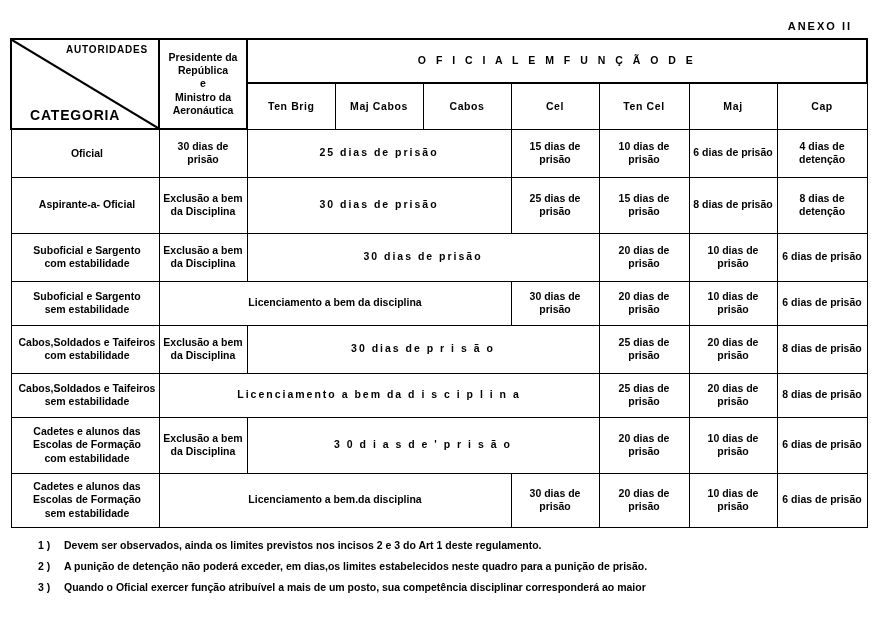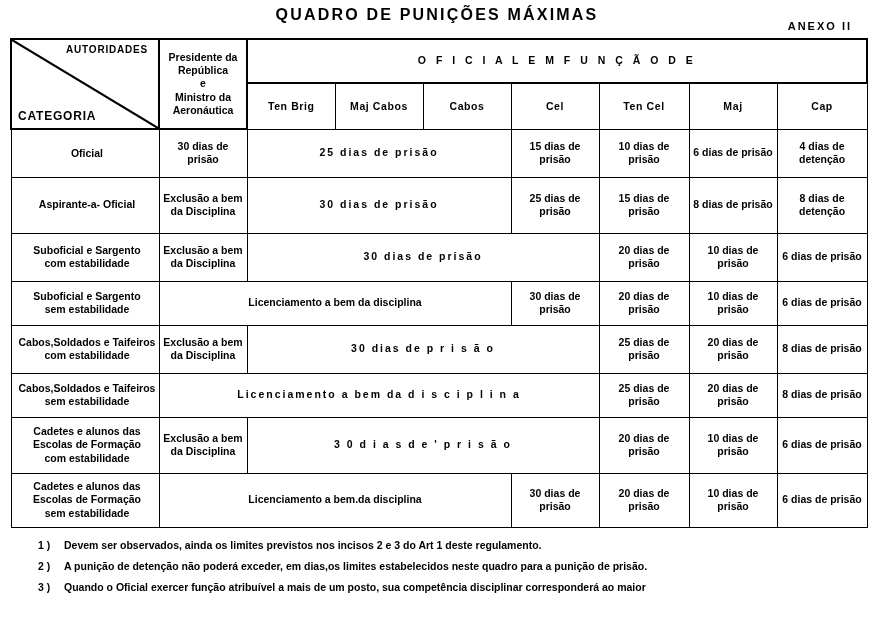--- a/index.html
+++ b/index.html
@@ -78,22 +78,22 @@
   .hdr-corner .auth {
     position: absolute;
     top: 4px;
     right: 10px;
     font-size: 10px;
     letter-spacing: 0.8px;
   }
   .hdr-corner .categ {
     position: absolute;
     bottom: 4px;
-    left: 6px;
-    font-size: 12px;
+    left: 18px;
+    font-size: 14px;
     letter-spacing: 0.8px;
   }
   .hdr-pres {
     font-size: 9.5px;
     line-height: 1.28;
   }
   .hdr-oficial {
     font-size: 12px;
     letter-spacing: 3.5px;
     margin-left: 44px;
@@ -130,21 +130,20 @@
   }
   .small-sub {
     font-size: 9.5px;
   }
 </style>
 </head>
 <body>
 
 <div class="page">
 
-  <div class="doc-title">QUADRO DE PUNIÇÕES MÁXIMAS</div>
   <div class="annex">ANEXO II</div>
 
   <table class="quadro">
     <colgroup>
       <col style="width:148px">
       <col style="width:88px">
       <col style="width:88px">
       <col style="width:88px">
       <col style="width:88px">
       <col style="width:88px">

